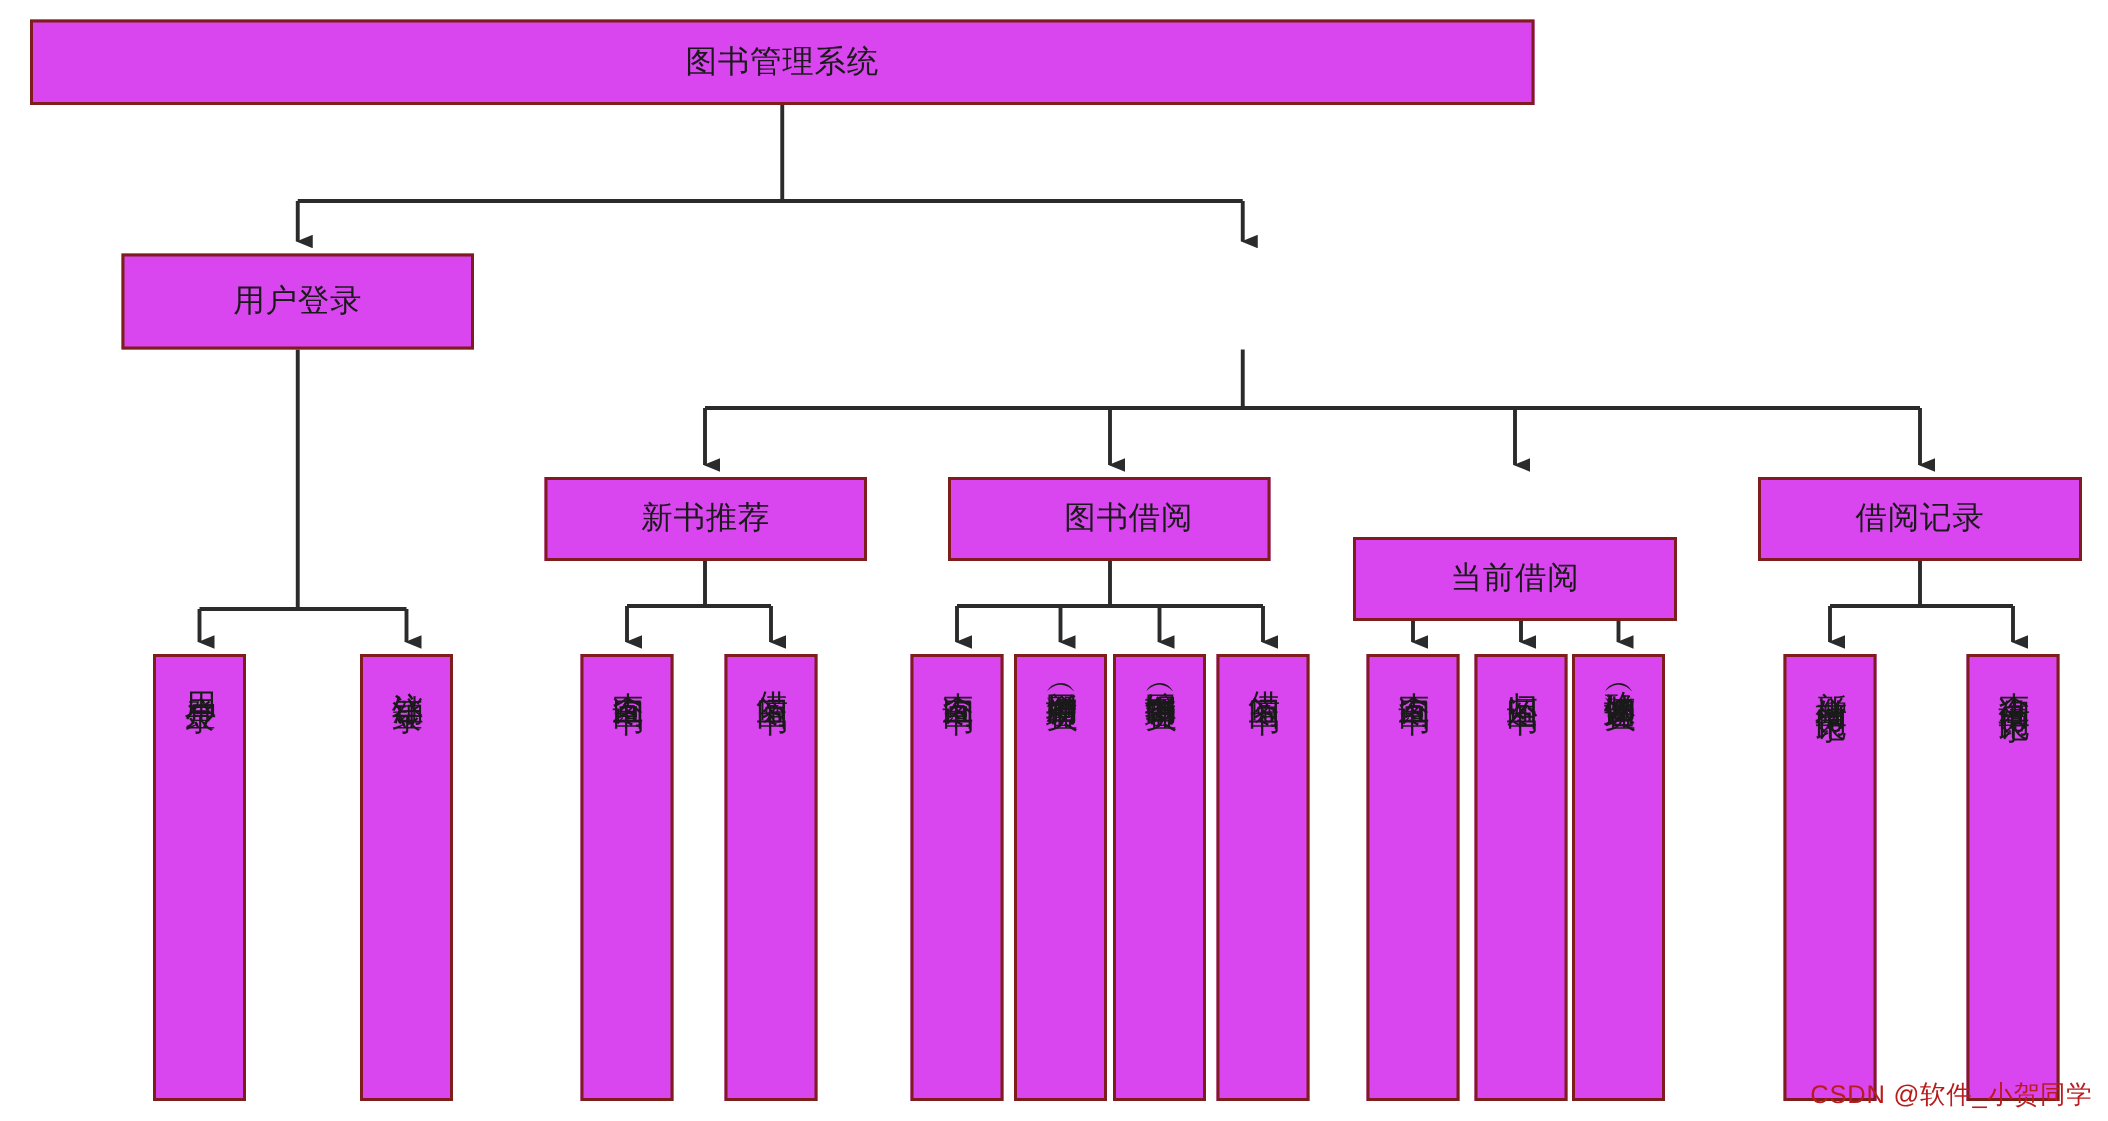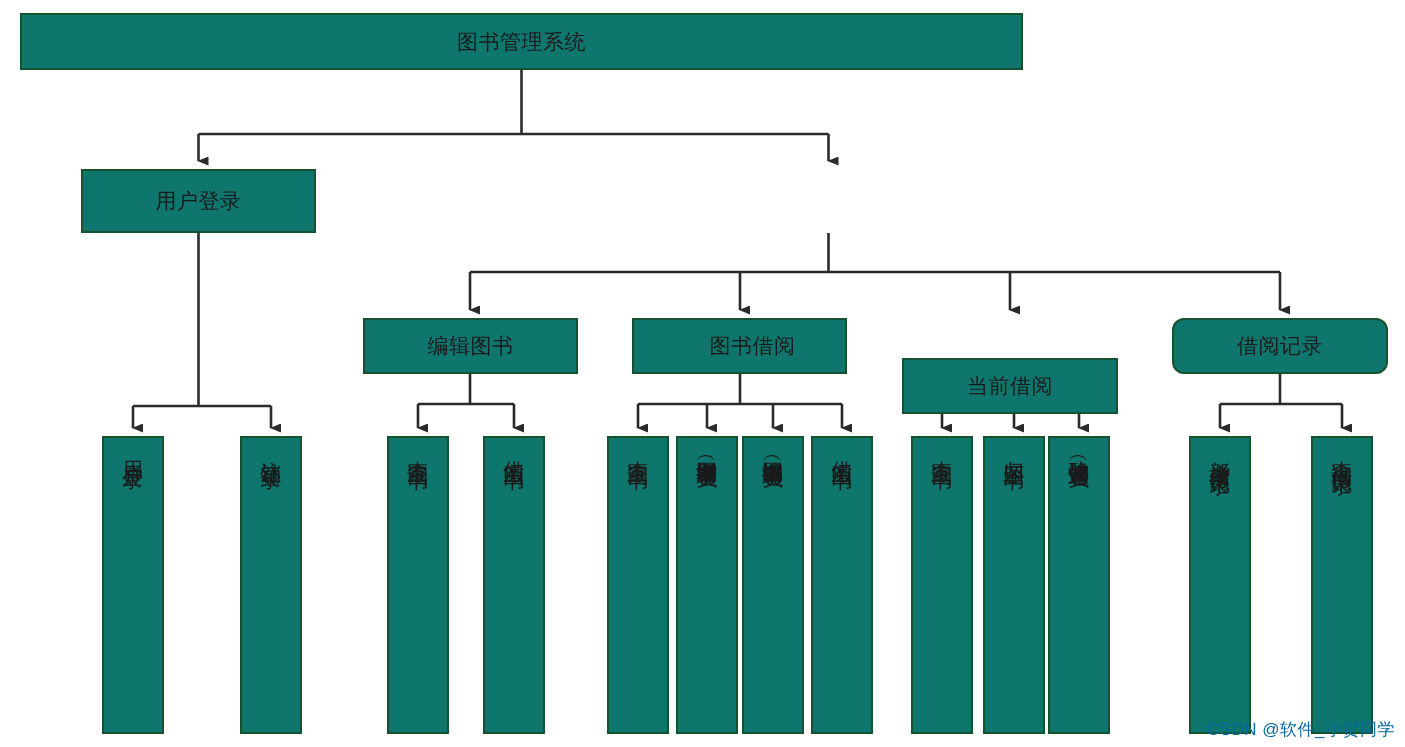--- a/index.html
+++ b/index.html
@@ -20,22 +20,22 @@
   #wires {
     position: absolute;
     left: 0;
     top: 0;
     width: 1405px;
     height: 747px;
   }
   .node {
     position: absolute;
     box-sizing: border-box;
-    background: #0f766e;
-    border: 2px solid #14532d;
+    background: #d946ef;
+    border: 2px solid #7f1d1d;
     display: flex;
     align-items: center;
     justify-content: center;
     color: #1a1a1a;
   }
   .node .label {
     display: block;
     text-align: center;
     line-height: 1.12;
     white-space: pre;
@@ -57,21 +57,21 @@
     max-height: 284px;
   }
   .node.vert.tall .label {
     letter-spacing: 1px;
   }
   #watermark {
     position: absolute;
     right: 10px;
     bottom: 6px;
     font-size: 17px;
-    color: #0369a1;
+    color: #b91c1c;
     letter-spacing: 0.5px;
     pointer-events: none;
     user-select: none;
   }
 </style>
 </head>
 <body>
 
 <div id="canvas">
 
@@ -127,29 +127,29 @@
 
   <div class="node horiz" style="left: 20px; top: 13px; width: 1003px; height: 57px;">
     <span class="label">图书管理系统</span>
   </div>
 
   <div class="node horiz" style="left: 81px; top: 169px; width: 235px; height: 64px;">
     <span class="label">用户登录</span>
   </div>
 
   <div class="node horiz" style="left: 363px; top: 318px; width: 215px; height: 56px;">
-    <span class="label">编辑图书</span>
+    <span class="label">新书推荐</span>
   </div>
   <div class="node horiz" style="left: 632px; top: 318px; width: 215px; height: 56px; padding-left: 26px;">
     <span class="label">图书借阅</span>
   </div>
   <div class="node horiz" style="left: 902px; top: 318px; width: 216px; height: 56px; margin-top: 40px;">
     <span class="label">当前借阅</span>
   </div>
-  <div class="node horiz" style="left: 1172px; top: 318px; width: 216px; height: 56px; border-radius: 12px;">
+  <div class="node horiz" style="left: 1172px; top: 318px; width: 216px; height: 56px;">
     <span class="label">借阅记录</span>
   </div>
 
   <div class="node vert" style="left: 102px; top: 436px; width: 62px; height: 298px;">
     <span class="label">用户登录</span>
   </div>
   <div class="node vert" style="left: 240px; top: 436px; width: 62px; height: 298px;">
     <span class="label">注销登录</span>
   </div>
   <div class="node vert" style="left: 387px; top: 436px; width: 62px; height: 298px;">

